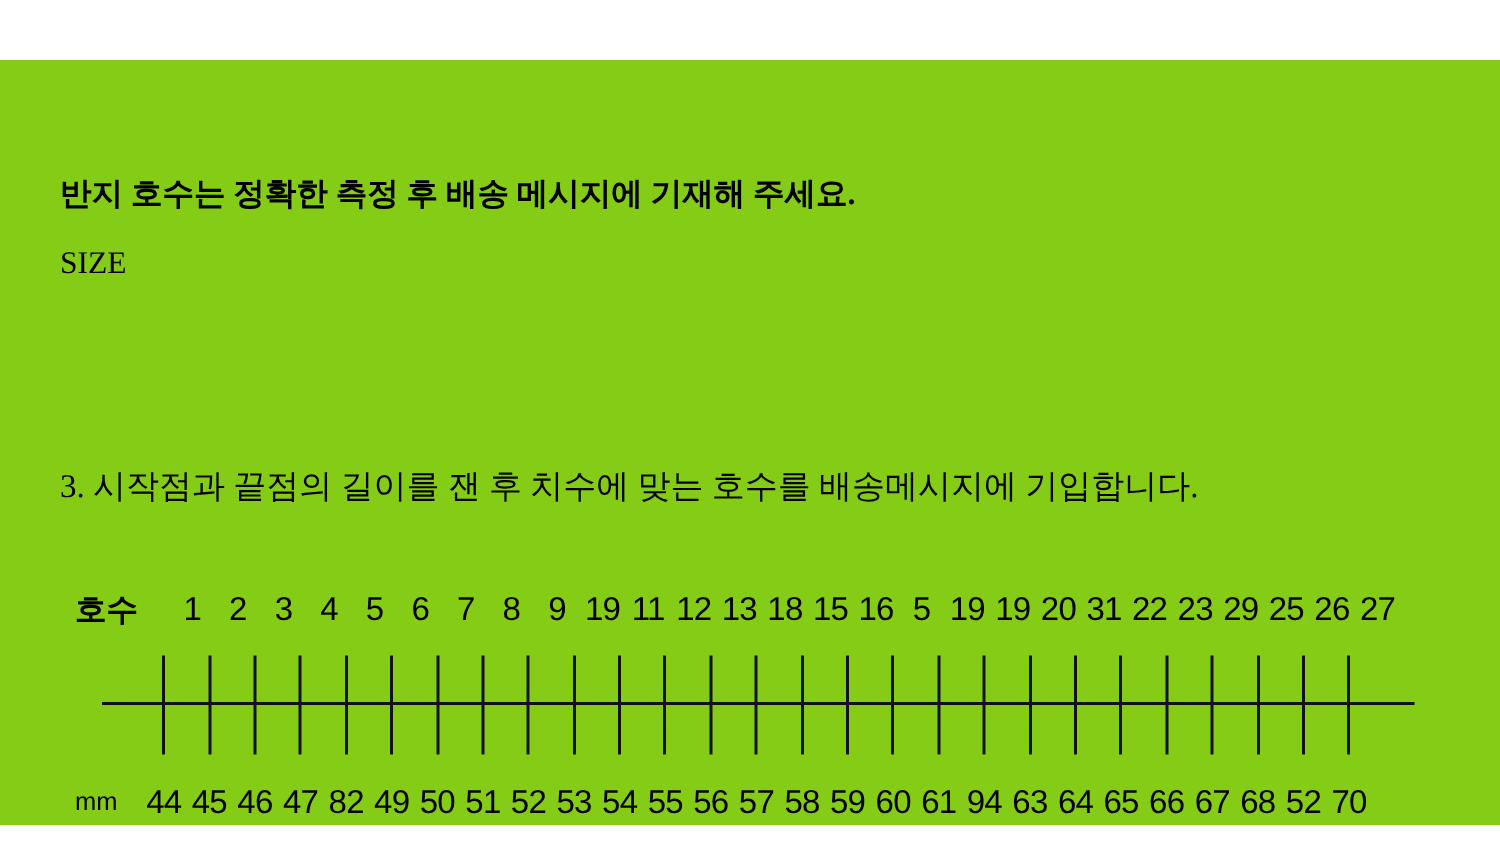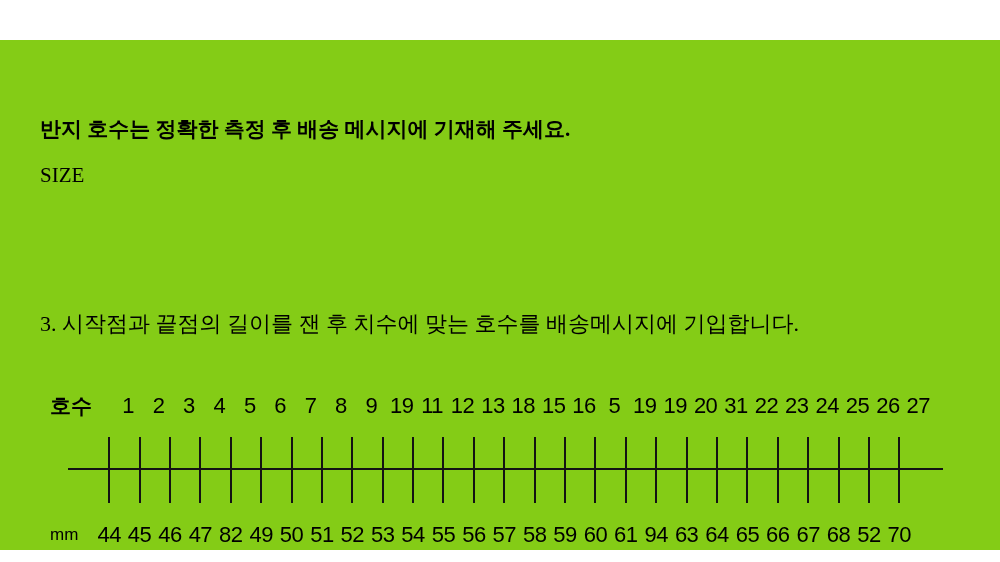--- a/index.html
+++ b/index.html
@@ -174,21 +174,21 @@
           <div class="col">
             <span class="num">31</span>
           </div>
           <div class="col">
             <span class="num">22</span>
           </div>
           <div class="col">
             <span class="num">23</span>
           </div>
           <div class="col">
-            <span class="num">24</span>
+            <span class="num">29</span>
           </div>
           <div class="col">
             <span class="num">25</span>
           </div>
           <div class="col">
             <span class="num">26</span>
           </div>
           <div class="col">
             <span class="num">27</span>
           </div>

